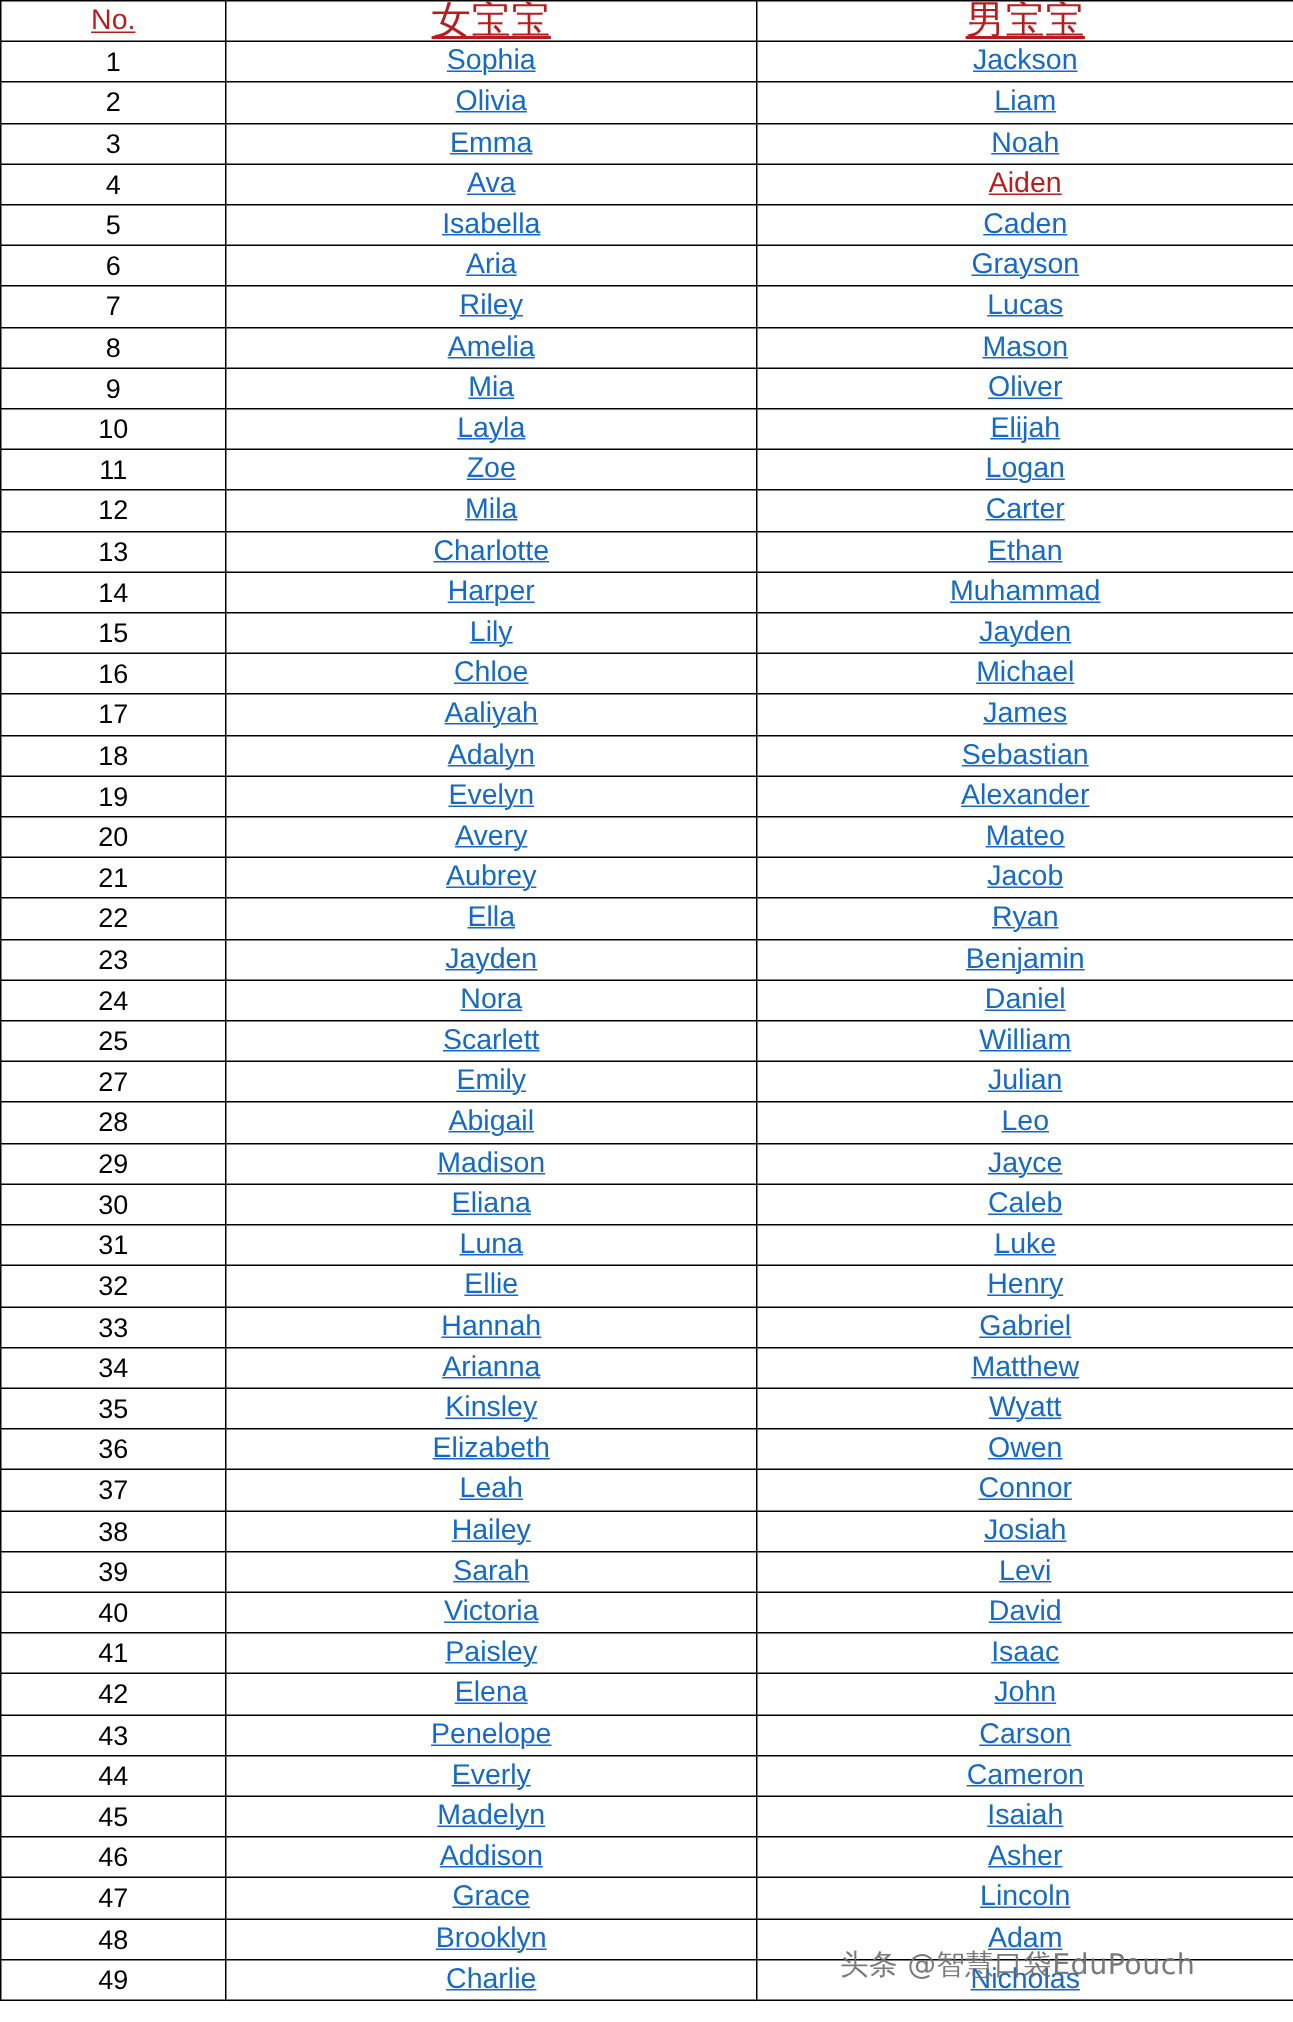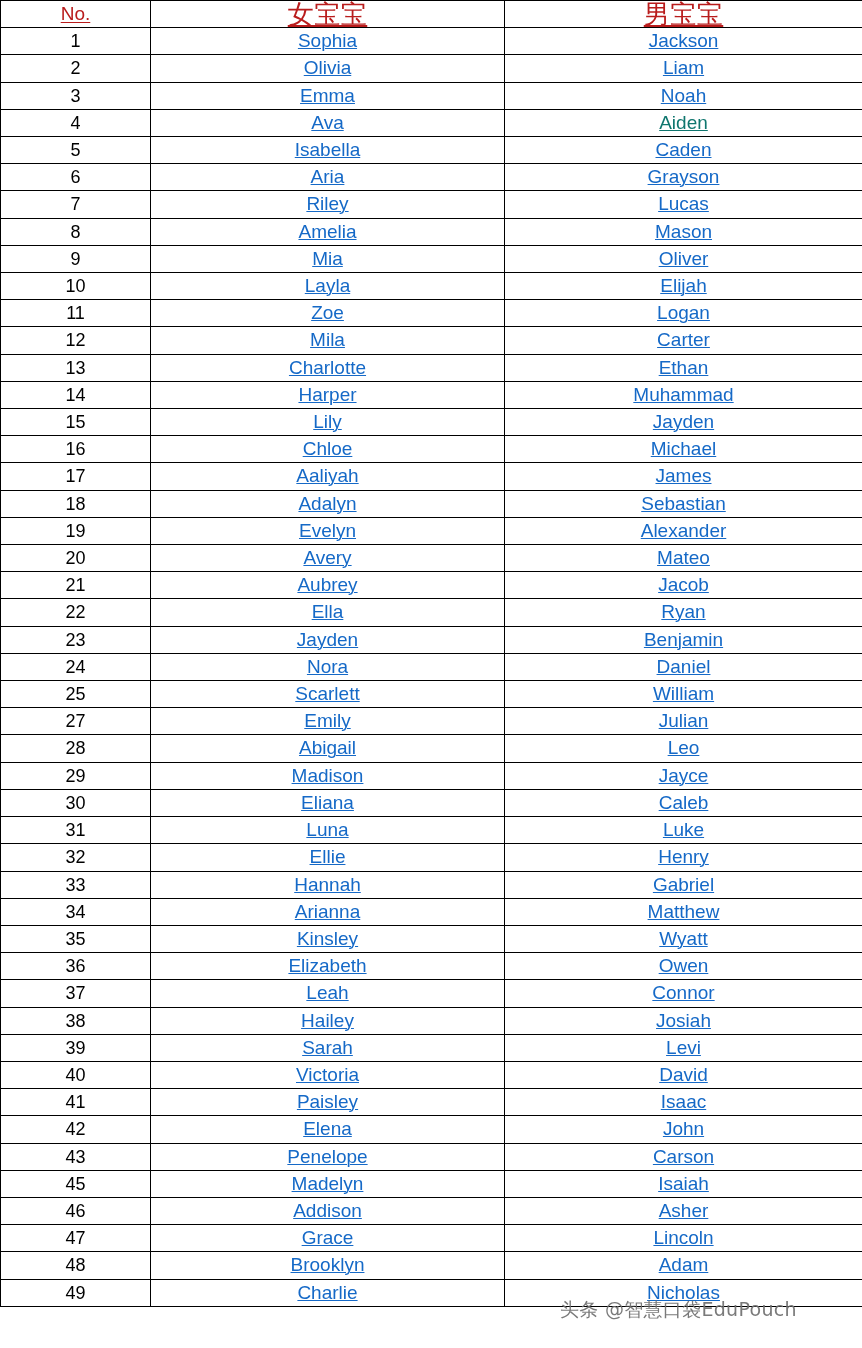--- a/index.html
+++ b/index.html
@@ -79,21 +79,21 @@
   td.cell-name {
     font-size: 19px;
   }
   td.cell-name .name-link {
     color: #1569C7;
     text-decoration: underline;
     text-underline-offset: 1px;
     text-decoration-thickness: 1px;
   }
   td.cell-name .name-link.visited {
-    color: #0f766e;
+    color: #b91c1c;
   }
 
   
   tr.thick-bottom > td { border-bottom: 2.6px solid #000000; }
 
   
   #watermark {
     position: absolute;
     left: 560px;
     top: 1297px;
@@ -334,20 +334,25 @@
         <td class="cell-no">42</td>
         <td class="cell-name"><span class="name-link">Elena</span></td>
         <td class="cell-name"><span class="name-link">John</span></td>
       </tr>
       <tr>
         <td class="cell-no">43</td>
         <td class="cell-name"><span class="name-link">Penelope</span></td>
         <td class="cell-name"><span class="name-link">Carson</span></td>
       </tr>
       <tr>
+        <td class="cell-no">44</td>
+        <td class="cell-name"><span class="name-link">Everly</span></td>
+        <td class="cell-name"><span class="name-link">Cameron</span></td>
+      </tr>
+      <tr>
         <td class="cell-no">45</td>
         <td class="cell-name"><span class="name-link">Madelyn</span></td>
         <td class="cell-name"><span class="name-link">Isaiah</span></td>
       </tr>
       <tr>
         <td class="cell-no">46</td>
         <td class="cell-name"><span class="name-link">Addison</span></td>
         <td class="cell-name"><span class="name-link">Asher</span></td>
       </tr>
       <tr>

